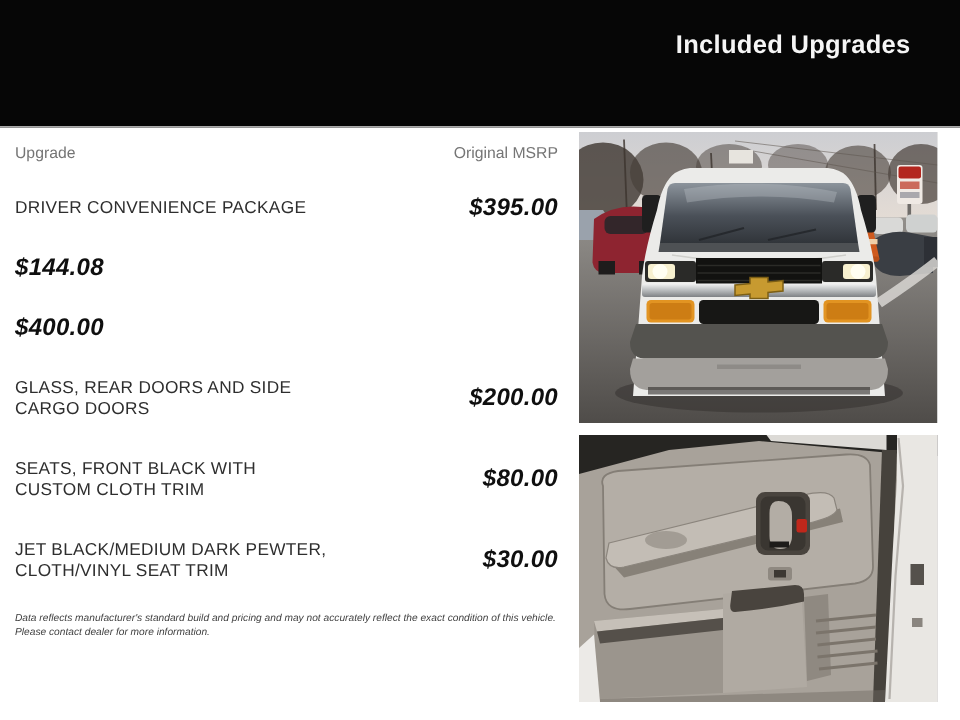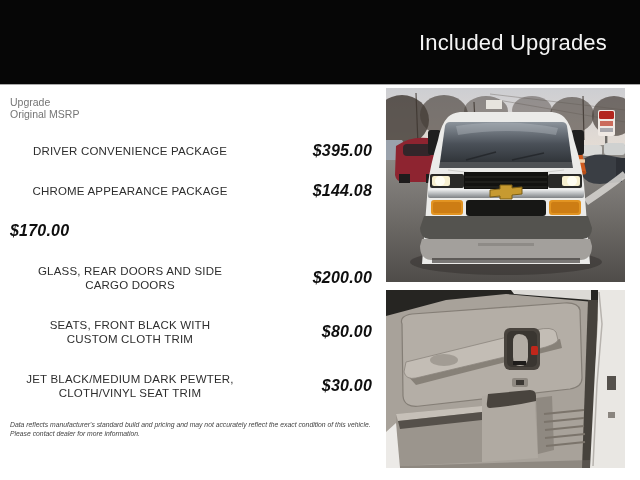--- a/index.html
+++ b/index.html
@@ -5,29 +5,29 @@
   html,body { margin:0; padding:0; }
   body {
     width:640px; height:480px; position:relative; overflow:hidden;
     background:#ffffff; font-family:"Liberation Sans", sans-serif;
   }
   .topbar {
     position:absolute; left:0; top:0; width:640px; height:85px;
     background:#060606; border-bottom:1px solid #a9a9a9; box-sizing:border-box;
   }
   .page-title {
-    position:absolute; top:30px; right:33px;
-    font-size:22px; color:#f5f5f5; letter-spacing:.2px; font-weight:400;
+    position:absolute; top:20px; right:33px;
+    font-size:17px; color:#f5f5f5; letter-spacing:.2px; font-weight:700;
   }
   .content { position:absolute; left:10px; top:96px; width:362px; }
   .cols {
     display:flex; justify-content:space-between;
-    font-size:10.5px; color:#757575;flex-direction:column;
-  }
-  .rows { margin-top:11px;text-align:center; }
+    font-size:10.5px; color:#757575;
+  }
+  .rows { margin-top:11px; }
   .row {
     display:flex; justify-content:space-between; align-items:center;
     min-height:40px;
   }
   .row.tall { min-height:54px; }
   .upgrade-label {
     font-size:11.5px; color:#2e2e2e; line-height:14px;
     letter-spacing:.2px; width:240px; white-space:pre-line;
   }
   .upgrade-price {
@@ -53,25 +53,24 @@
   <div class="cols">
     <span>Upgrade</span>
     <span>Original MSRP</span>
   </div>
   <div class="rows">
     <div class="row">
       <div class="upgrade-label">DRIVER CONVENIENCE PACKAGE</div>
       <div class="upgrade-price">$395.00</div>
     </div>
     <div class="row">
-      <div class="upgrade-label">CHROME APPEARANCE PACKAGE</div>
       <div class="upgrade-price">$144.08</div>
     </div>
     <div class="row">
-      <div class="upgrade-price">$170.00</div>
+      <div class="upgrade-price">$400.00</div>
     </div>
     <div class="row tall">
       <div class="upgrade-label">GLASS, REAR DOORS AND SIDE
 CARGO DOORS</div>
       <div class="upgrade-price">$200.00</div>
     </div>
     <div class="row tall">
       <div class="upgrade-label">SEATS, FRONT BLACK WITH
 CUSTOM CLOTH TRIM</div>
       <div class="upgrade-price">$80.00</div>

